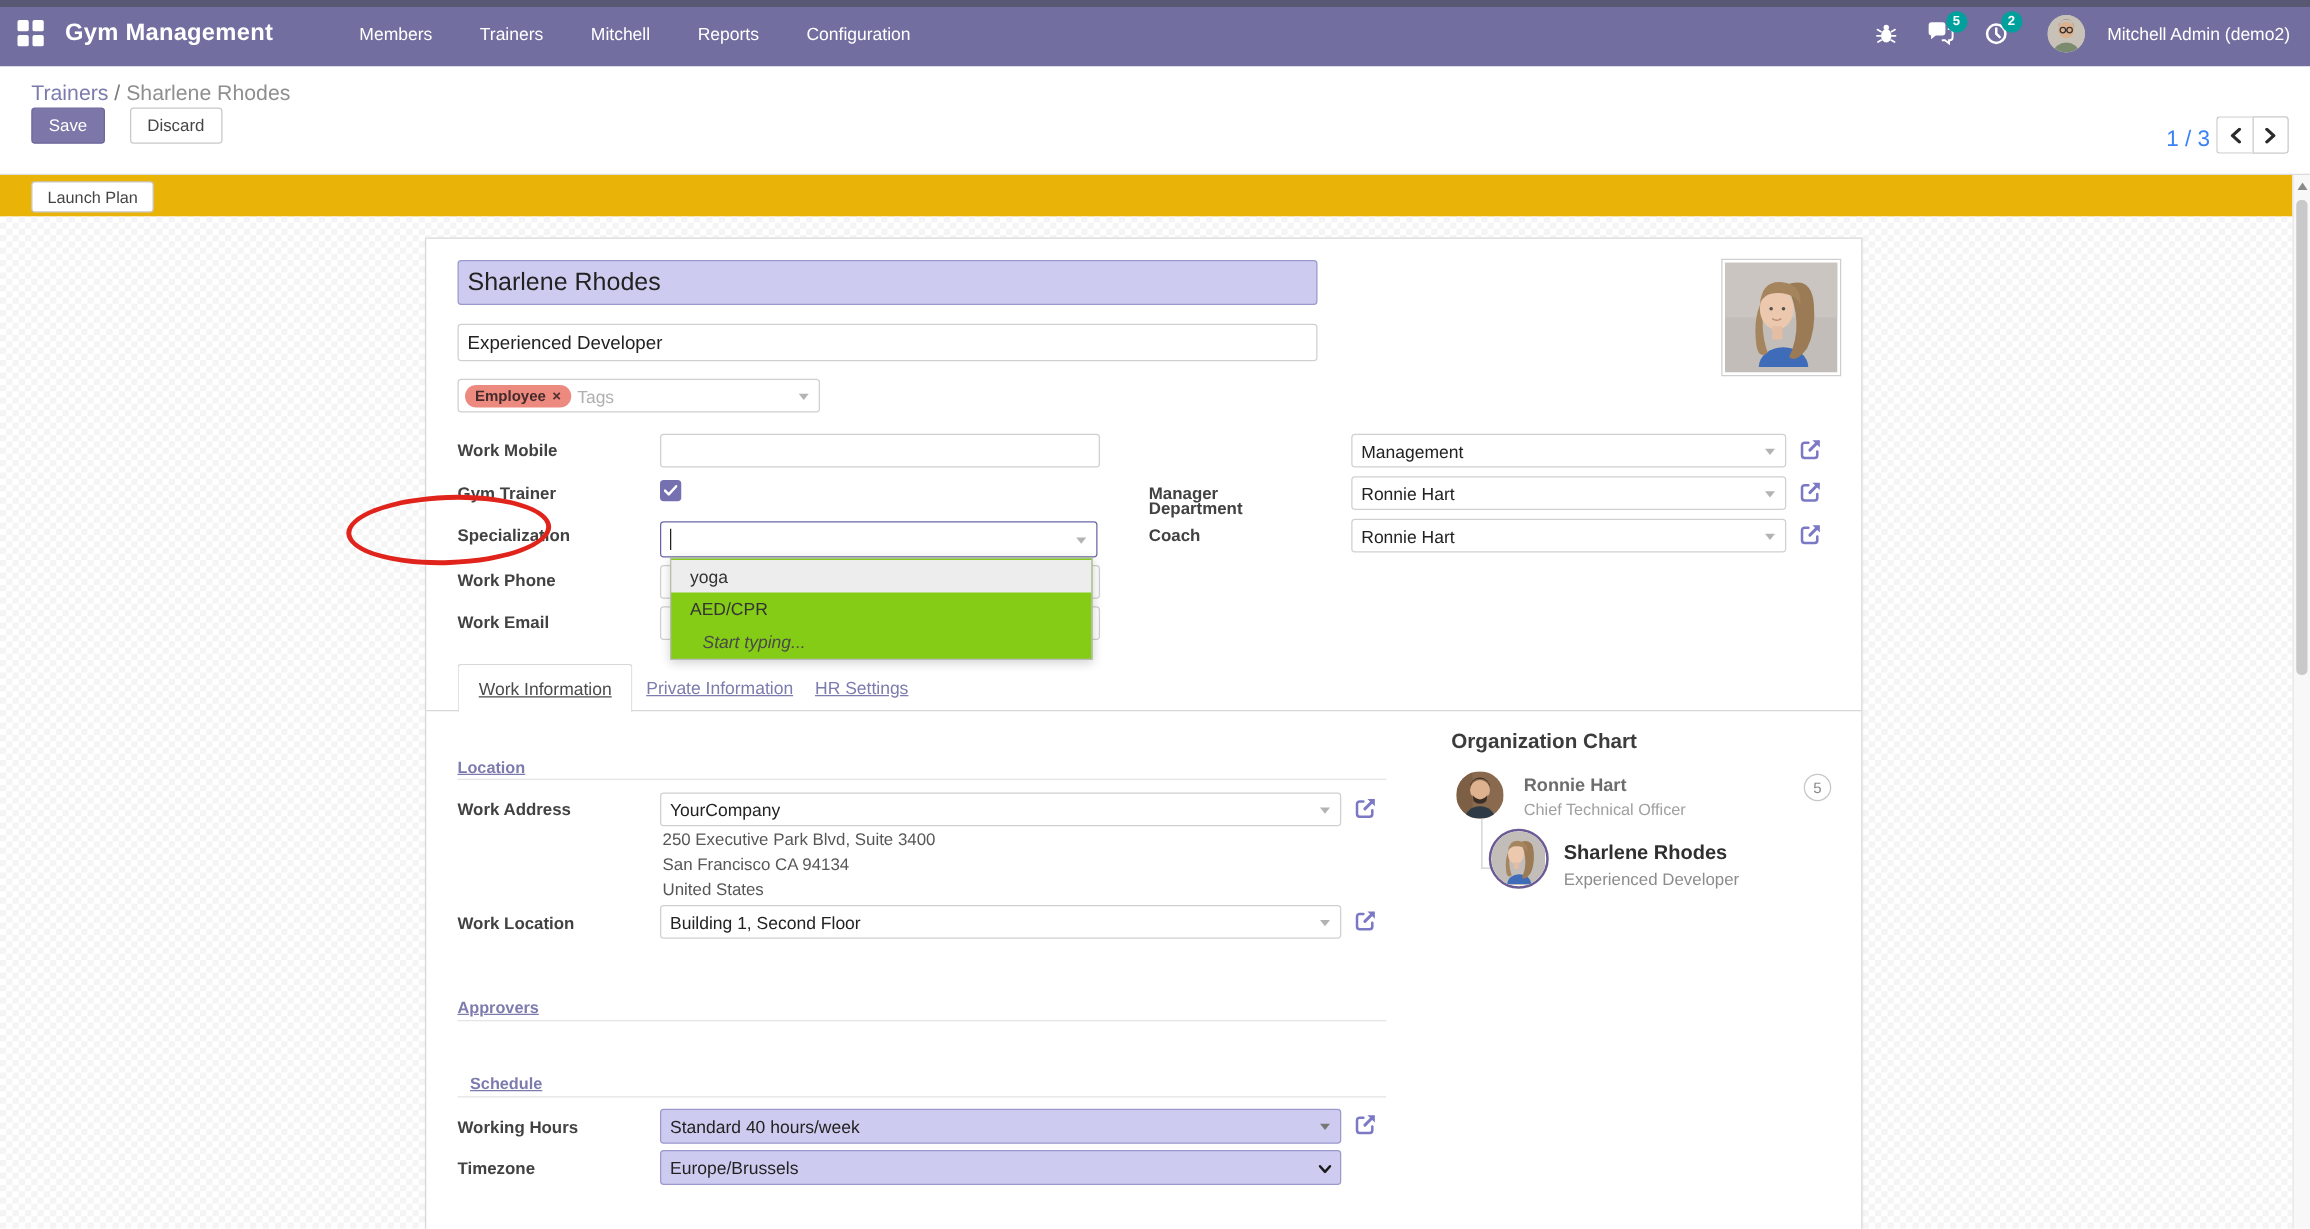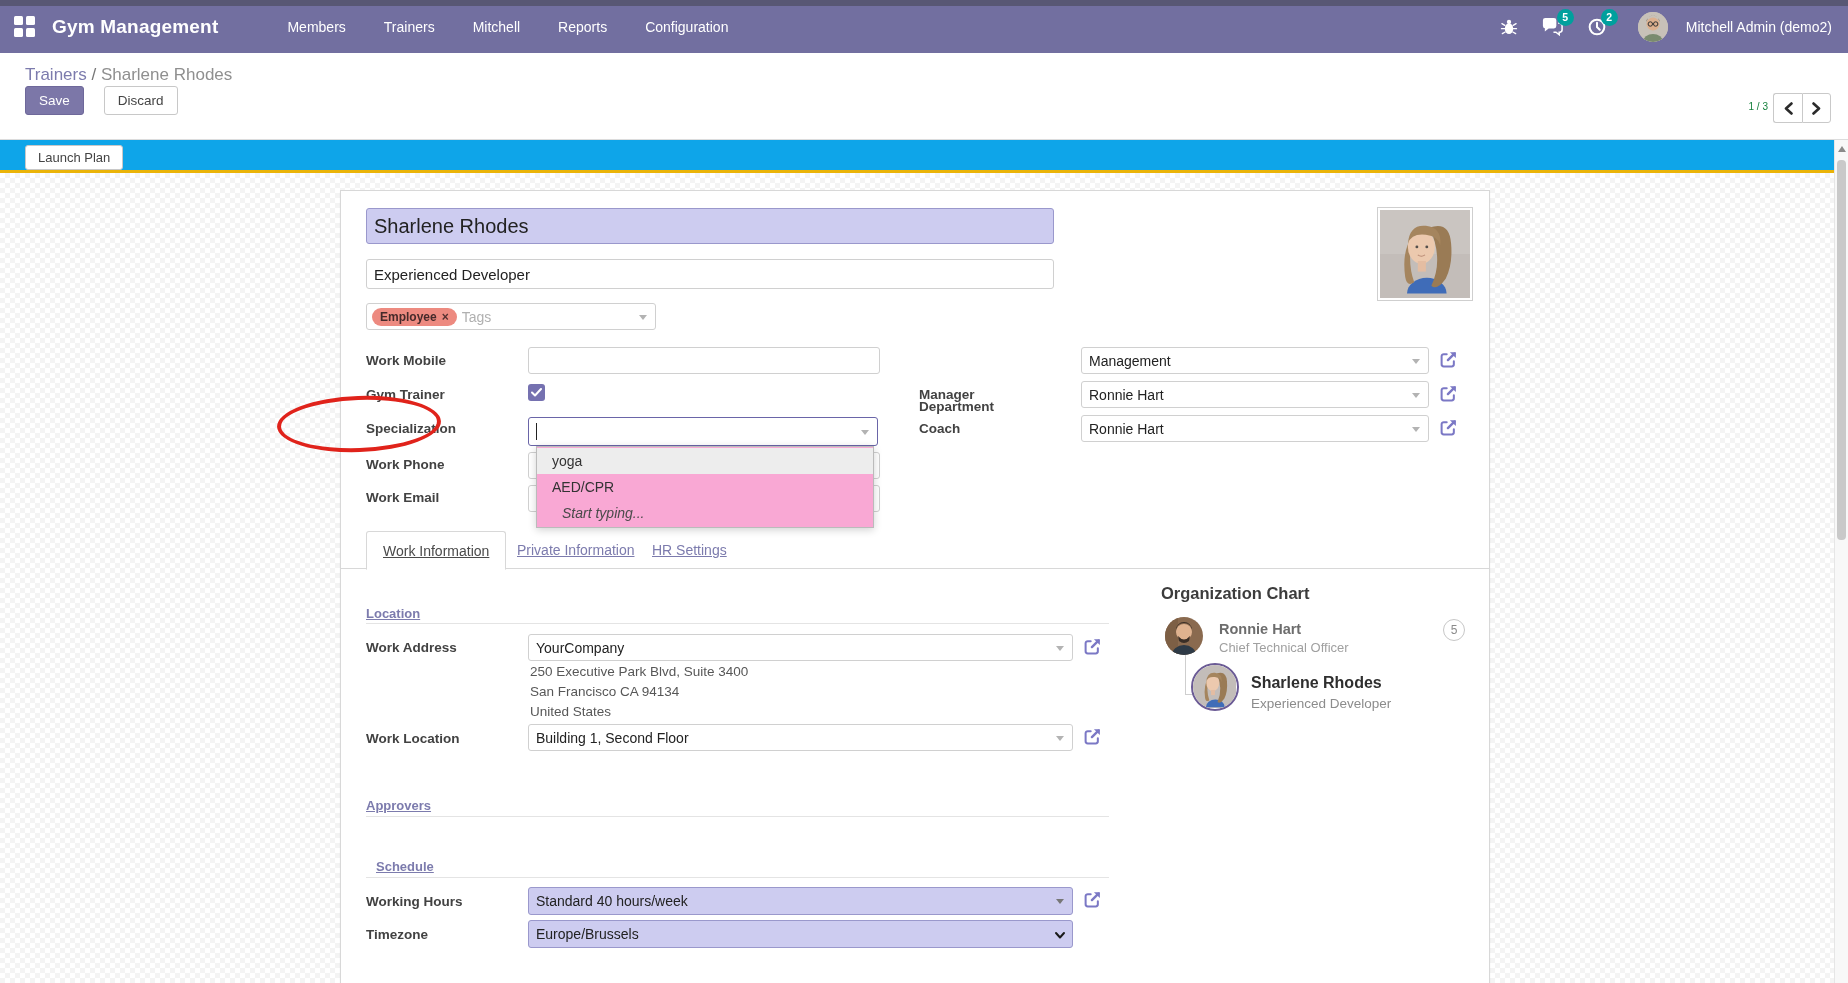--- a/index.html
+++ b/index.html
@@ -28,28 +28,28 @@
   
   .control-panel { position:absolute; top:53px; left:0; width:1848px; height:87px; background:#fff; border-bottom:1px solid #dcdcdc; }
   .breadcrumb { position:absolute; left:25px; top:12px; font-size:17px; }
   .breadcrumb .bc-link { color:#7c7bad; cursor:pointer; }
   .breadcrumb .bc-sep { color:#777; }
   .breadcrumb .bc-current { color:#8f8f8f; }
   .btn { display:inline-block; font-size:13.5px; border-radius:3px; cursor:pointer; text-align:center; }
   .btn-primary { background:#7c77a8; border:1px solid #6e689a; color:#fff; padding:6px 13px; }
   .btn-default { background:#fff; border:1px solid #c8c8c8; color:#444; padding:6px 13px; }
   .cp-buttons { position:absolute; left:25px; top:33px; display:flex; gap:20px; }
-  .pager { position:absolute; right:80px; top:48px; font-size:10px; color:#15803d; }
+  .pager { position:absolute; right:80px; top:48px; font-size:18px; color:#3b82f6; }
   .pager-btns { position:absolute; right:17px; top:40px; display:flex; }
   .pager-btn { width:29px; height:30px; background:#fff; border:1px solid #c9c9c9; display:flex; align-items:center; justify-content:center; cursor:pointer; }
   .pager-btn.prev { border-radius:3px 0 0 3px; border-right:none; }
   .pager-btn.next { border-radius:0 3px 3px 0; }
 
   
-  .statusbar { position:absolute; top:140px; left:0; width:1834px; height:33px; background:#0ea5e9; border-bottom:3px solid #eab308; }
+  .statusbar { position:absolute; top:140px; left:0; width:1834px; height:33px; background:#eab308; border-bottom:3px solid #eab308; }
   .launch-btn { position:absolute; left:25px; top:5px; font-size:13px; padding:4px 12px; }
 
   
   .content { position:absolute; top:173px; left:0; width:1834px; height:810px;
     background-image:
       linear-gradient(45deg, #f4f4f4 25%, transparent 25%, transparent 75%, #f4f4f4 75%),
       linear-gradient(45deg, #f4f4f4 25%, transparent 25%, transparent 75%, #f4f4f4 75%);
     background-size:10px 10px; background-position:0 0, 5px 5px; }
 
   .sheet { position:absolute; left:340px; top:17px; width:1150px; height:900px;
@@ -68,21 +68,21 @@
 
   .tag-pill { display:inline-flex; align-items:center; background:#ed8a80; border-radius:11px;
     padding:2px 8px; font-size:12px; font-weight:700; color:#452a2a; margin-left:-2px; }
   .tag-x { margin-left:5px; cursor:pointer; font-weight:700; color:#543030; font-size:12px; }
   .placeholder { color:#b0b0b0; }
 
   .checkbox { position:absolute; width:17px; height:17px; background:#7571b0; border-radius:3px;
     display:flex; align-items:center; justify-content:center; cursor:pointer; }
 
   
-  .dropdown { position:absolute; left:195px; top:255px; width:338px; background:#f9a8d4;
+  .dropdown { position:absolute; left:195px; top:255px; width:338px; background:#84cc16;
     border:1px solid #bbb; box-shadow:0 2px 8px rgba(0,0,0,.18); z-index:20; padding:1px 0; }
   .dd-item { height:26px; line-height:26px; font-size:14px; color:#333; padding-left:15px; cursor:pointer; }
   .dd-item.active { background:#ededed; }
   .dd-hint { font-style:italic; color:#4a4a4a; padding-left:25px; }
 
   
   .tabs { position:absolute; left:0; top:340px; width:1148px; height:38px; border-bottom:1px solid #d8d8d8; }
   .tab { position:absolute; top:0; height:38px; display:flex; align-items:center; padding:0 16px;
     font-size:14px; cursor:pointer;text-decoration:underline; }
   .tab.active { left:25px; background:#fff; border:1px solid #d8d8d8; border-bottom:1px solid #fff;

